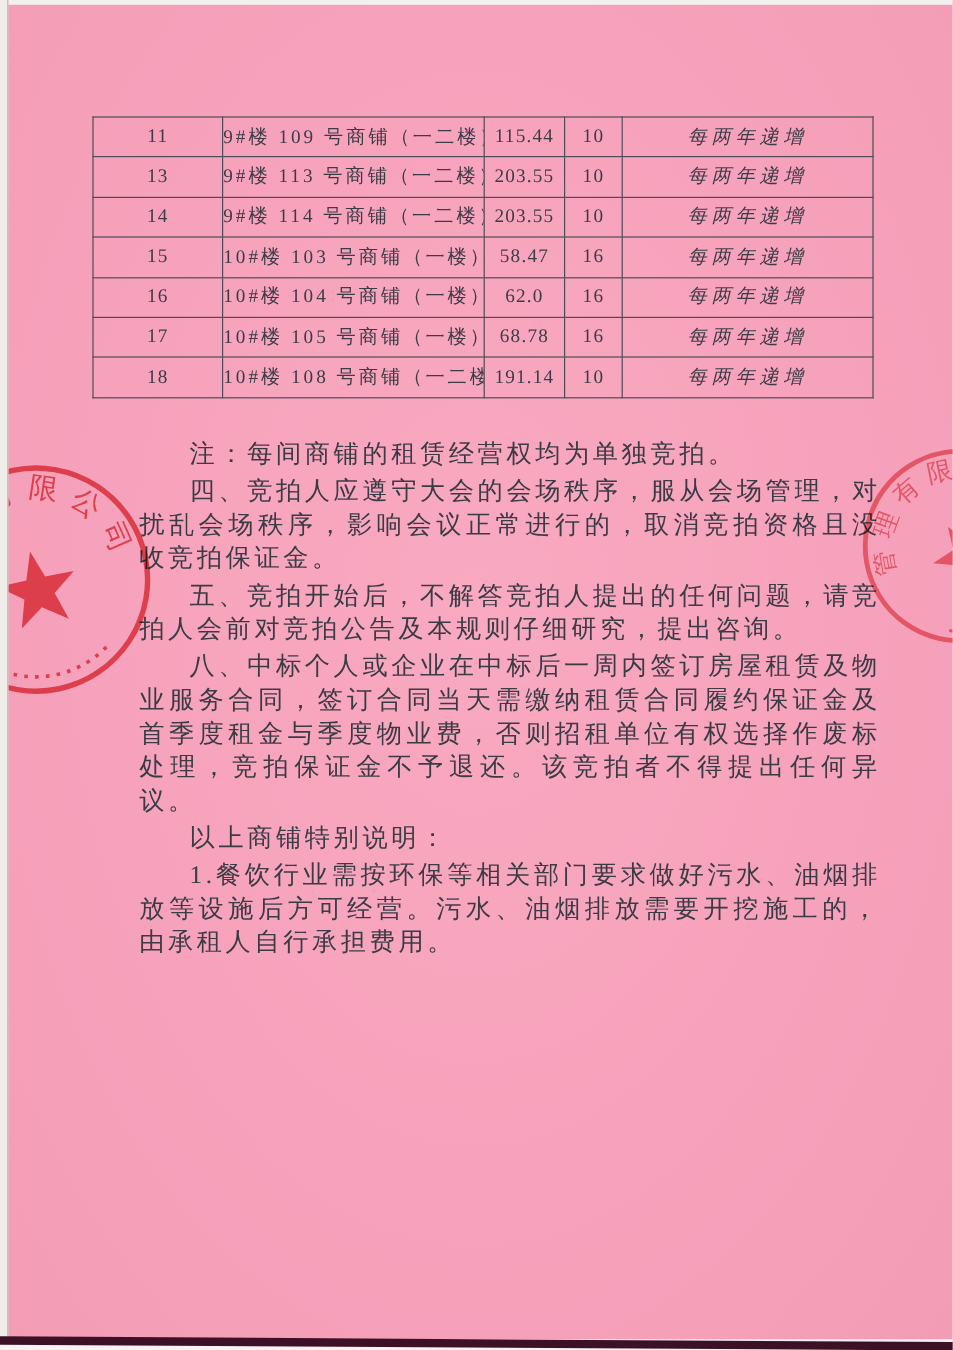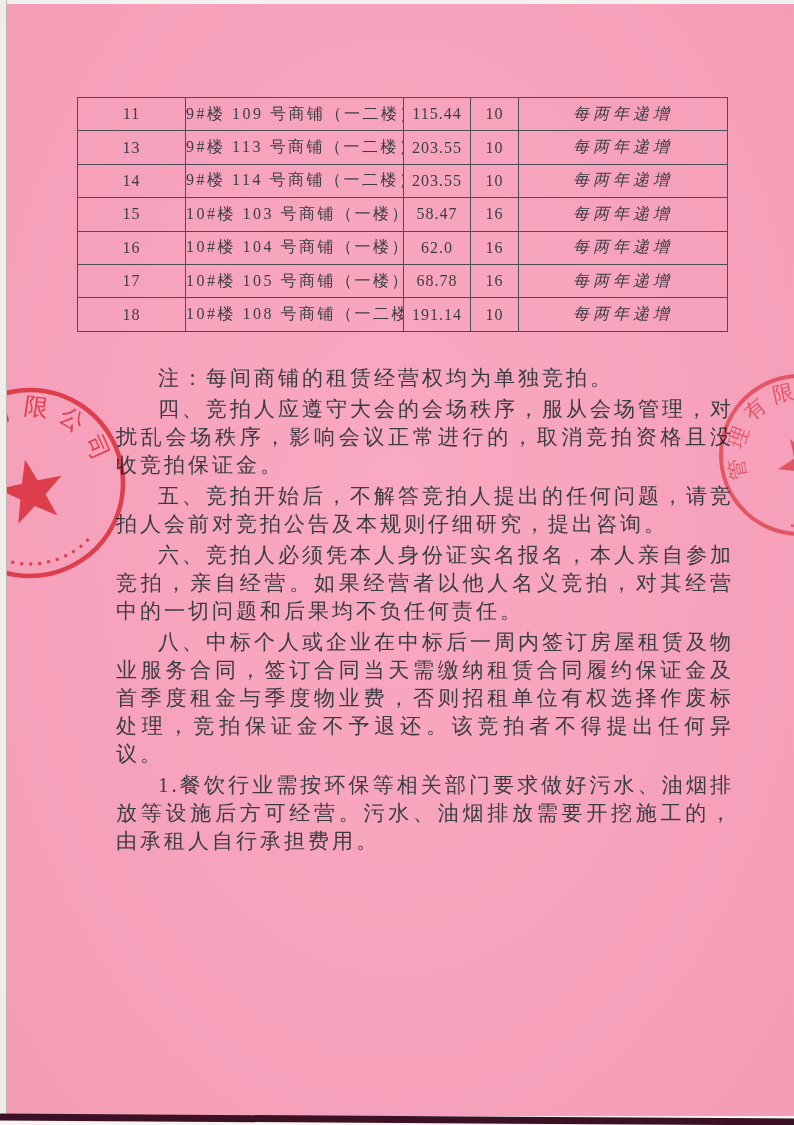--- a/index.html
+++ b/index.html
@@ -122,25 +122,25 @@
   </table>
 
   <div class="doc-text">
 
       <p>注：每间商铺的租赁经营权均为单独竞拍。</p>
 
       <p>四、竞拍人应遵守大会的会场秩序，服从会场管理，对扰乱会场秩序，影响会议正常进行的，取消竞拍资格且没收竞拍保证金。</p>
 
       <p>五、竞拍开始后，不解答竞拍人提出的任何问题，请竞拍人会前对竞拍公告及本规则仔细研究，提出咨询。</p>
 
-      <p>六、竞拍人必须凭本人身份证实名报名，本人亲自参加竞拍，亲自经营。如果经营者以他人名义竞拍，对其经营中的一切问题和后果均不负任何责任。</p>
 
 
       <p>八、中标个人或企业在中标后一周内签订房屋租赁及物业服务合同，签订合同当天需缴纳租赁合同履约保证金及首季度租金与季度物业费，否则招租单位有权选择作废标处理，竞拍保证金不予退还。该竞拍者不得提出任何异议。</p>
 
+      <p>以上商铺特别说明：</p>
 
       <p>1.餐饮行业需按环保等相关部门要求做好污水、油烟排放等设施后方可经营。污水、油烟排放需要开挖施工的，由承租人自行承担费用。</p>
 
   </div>
 
   <svg class="seal seal-left" width="220" height="224" viewBox="0 0 220 224">
     <g transform="rotate(-12 110 112)">
       <circle class="ring" cx="110" cy="112" r="93" stroke-width="4.5"></circle>
       <path id="arcL" fill="none" d="M 42,112 A 68,68 0 0 1 178,112"></path>
       <text font-size="24" letter-spacing="10">

